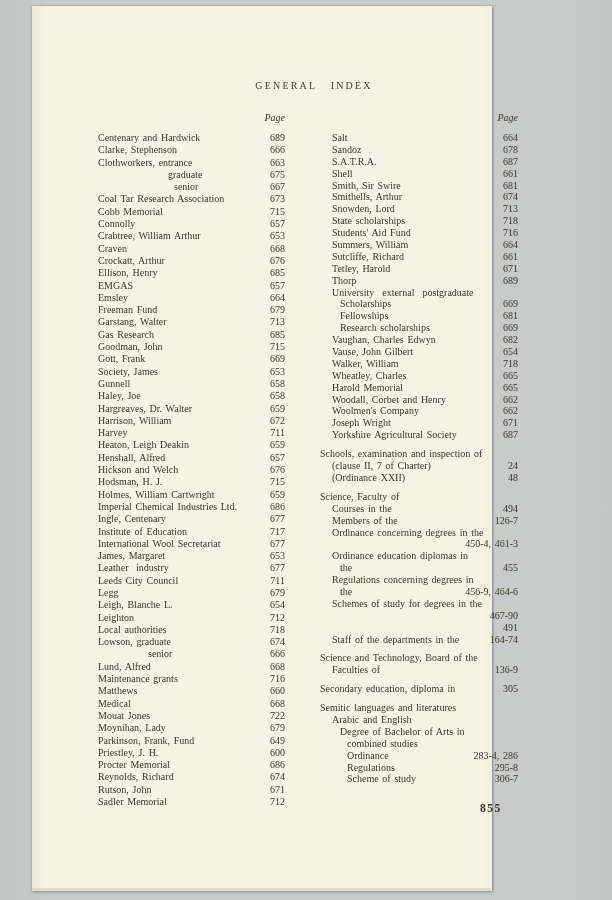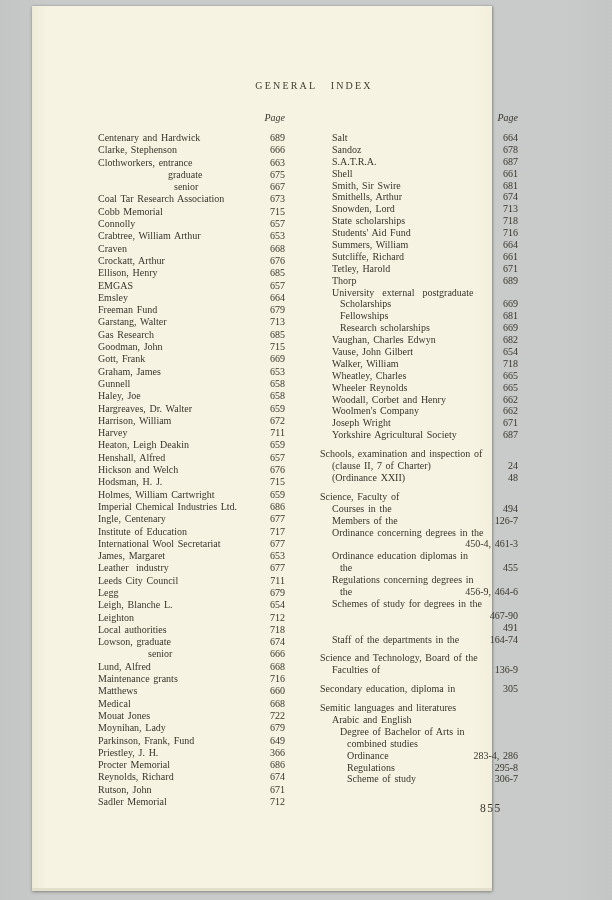--- a/index.html
+++ b/index.html
@@ -73,20 +73,21 @@
   #col-left  .ind3 .lbl { padding-left: 76px; }
   #col-right .ind1 .lbl { padding-left: 12px; }
   #col-right .ind2 .lbl { padding-left: 20px; }
   #col-right .ind3 .lbl { padding-left: 27px; }
   #folio {
     position: absolute;
     left: 448px; top: 796px;
     font-size: 11.5px;
     letter-spacing: 1.5px;
     color: #3a352b;
+    font-weight: bold;
   }
 </style>
 </head>
 <body>
 
 <div id="scan-bg"></div>
 
 <div id="paper">
 
   <div id="page-header">GENERAL INDEX</div>
@@ -166,21 +167,21 @@
         </div>
         <div class="row ind0">
           <span class="lbl">Goodman, John</span>
           <span class="num">715</span>
         </div>
         <div class="row ind0">
           <span class="lbl">Gott, Frank</span>
           <span class="num">669</span>
         </div>
         <div class="row ind0">
-          <span class="lbl">Graham, James</span>
+          <span class="lbl">Society, James</span>
           <span class="num">653</span>
         </div>
         <div class="row ind0">
           <span class="lbl">Gunnell</span>
           <span class="num">658</span>
         </div>
         <div class="row ind0">
           <span class="lbl">Haley, Joe</span>
           <span class="num">658</span>
         </div>
@@ -291,21 +292,21 @@
         <div class="row ind0">
           <span class="lbl">Moynihan, Lady</span>
           <span class="num">679</span>
         </div>
         <div class="row ind0">
           <span class="lbl">Parkinson, Frank, Fund</span>
           <span class="num">649</span>
         </div>
         <div class="row ind0">
           <span class="lbl">Priestley, J. H.</span>
-          <span class="num">366</span>
+          <span class="num">600</span>
         </div>
         <div class="row ind0">
           <span class="lbl">Procter Memorial</span>
           <span class="num">686</span>
         </div>
         <div class="row ind0">
           <span class="lbl">Reynolds, Richard</span>
           <span class="num">674</span>
         </div>
         <div class="row ind0">
@@ -402,21 +403,21 @@
         </div>
         <div class="row ind1">
           <span class="lbl">Walker, William</span>
           <span class="num">718</span>
         </div>
         <div class="row ind1">
           <span class="lbl">Wheatley, Charles</span>
           <span class="num">665</span>
         </div>
         <div class="row ind1">
-          <span class="lbl">Wheeler Reynolds</span>
+          <span class="lbl">Harold Memorial</span>
           <span class="num">665</span>
         </div>
         <div class="row ind1">
           <span class="lbl">Woodall, Corbet and Henry</span>
           <span class="num">662</span>
         </div>
         <div class="row ind1">
           <span class="lbl">Woolmen's Company</span>
           <span class="num">662</span>
         </div>

